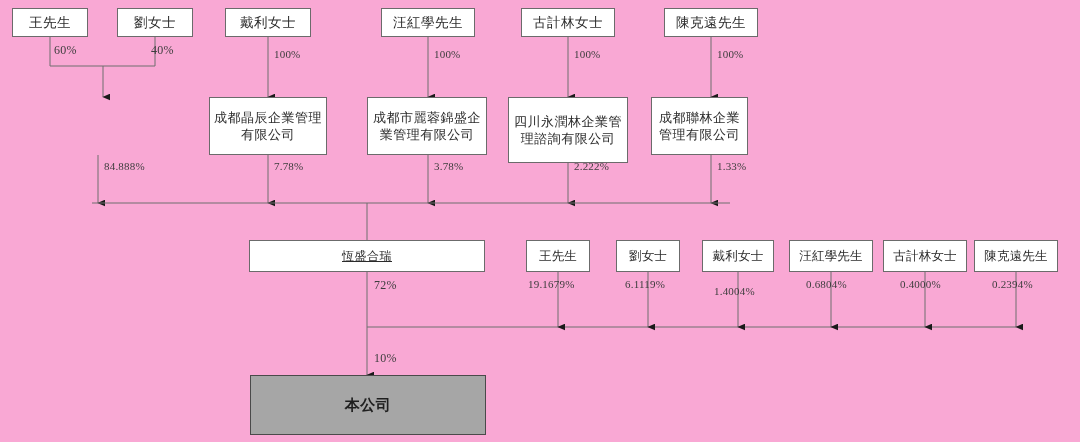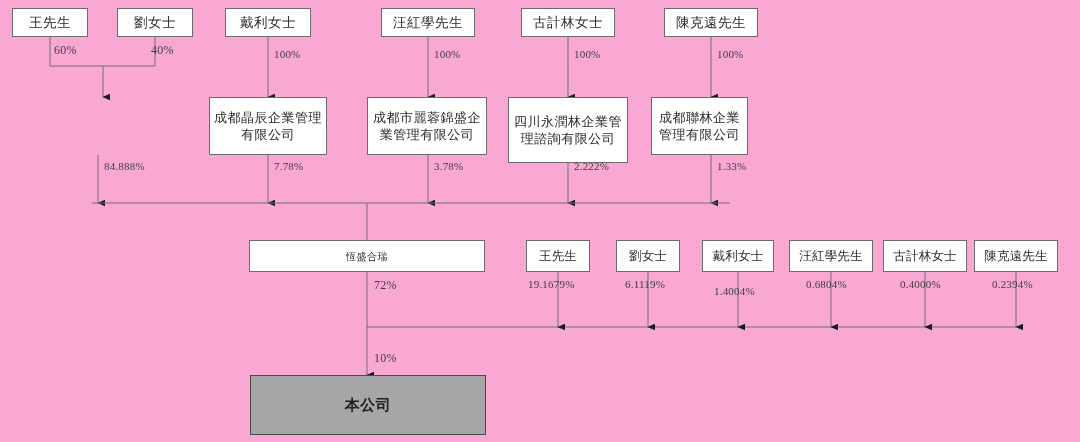--- a/index.html
+++ b/index.html
@@ -37,21 +37,22 @@
     font-size: 13px;
   }
   .node.subject {
     background: #a6a6a6;
     border: 1px solid #4a4a4a;
     font-weight: bold;
     font-size: 15px;
     color: #1f1f1f;
   }
   .node.midco {
-    font-size: 10px;
+    font-size: 12px;
+    text-decoration: underline;
   }
   .node.smallperson {
     font-size: 12.5px;
     letter-spacing: 0.2px;
   }
   .pct {
     position: absolute;
     font-size: 11px;
     color: #3d3d3d;
     font-family: "Liberation Serif", "DejaVu Serif", serif;

